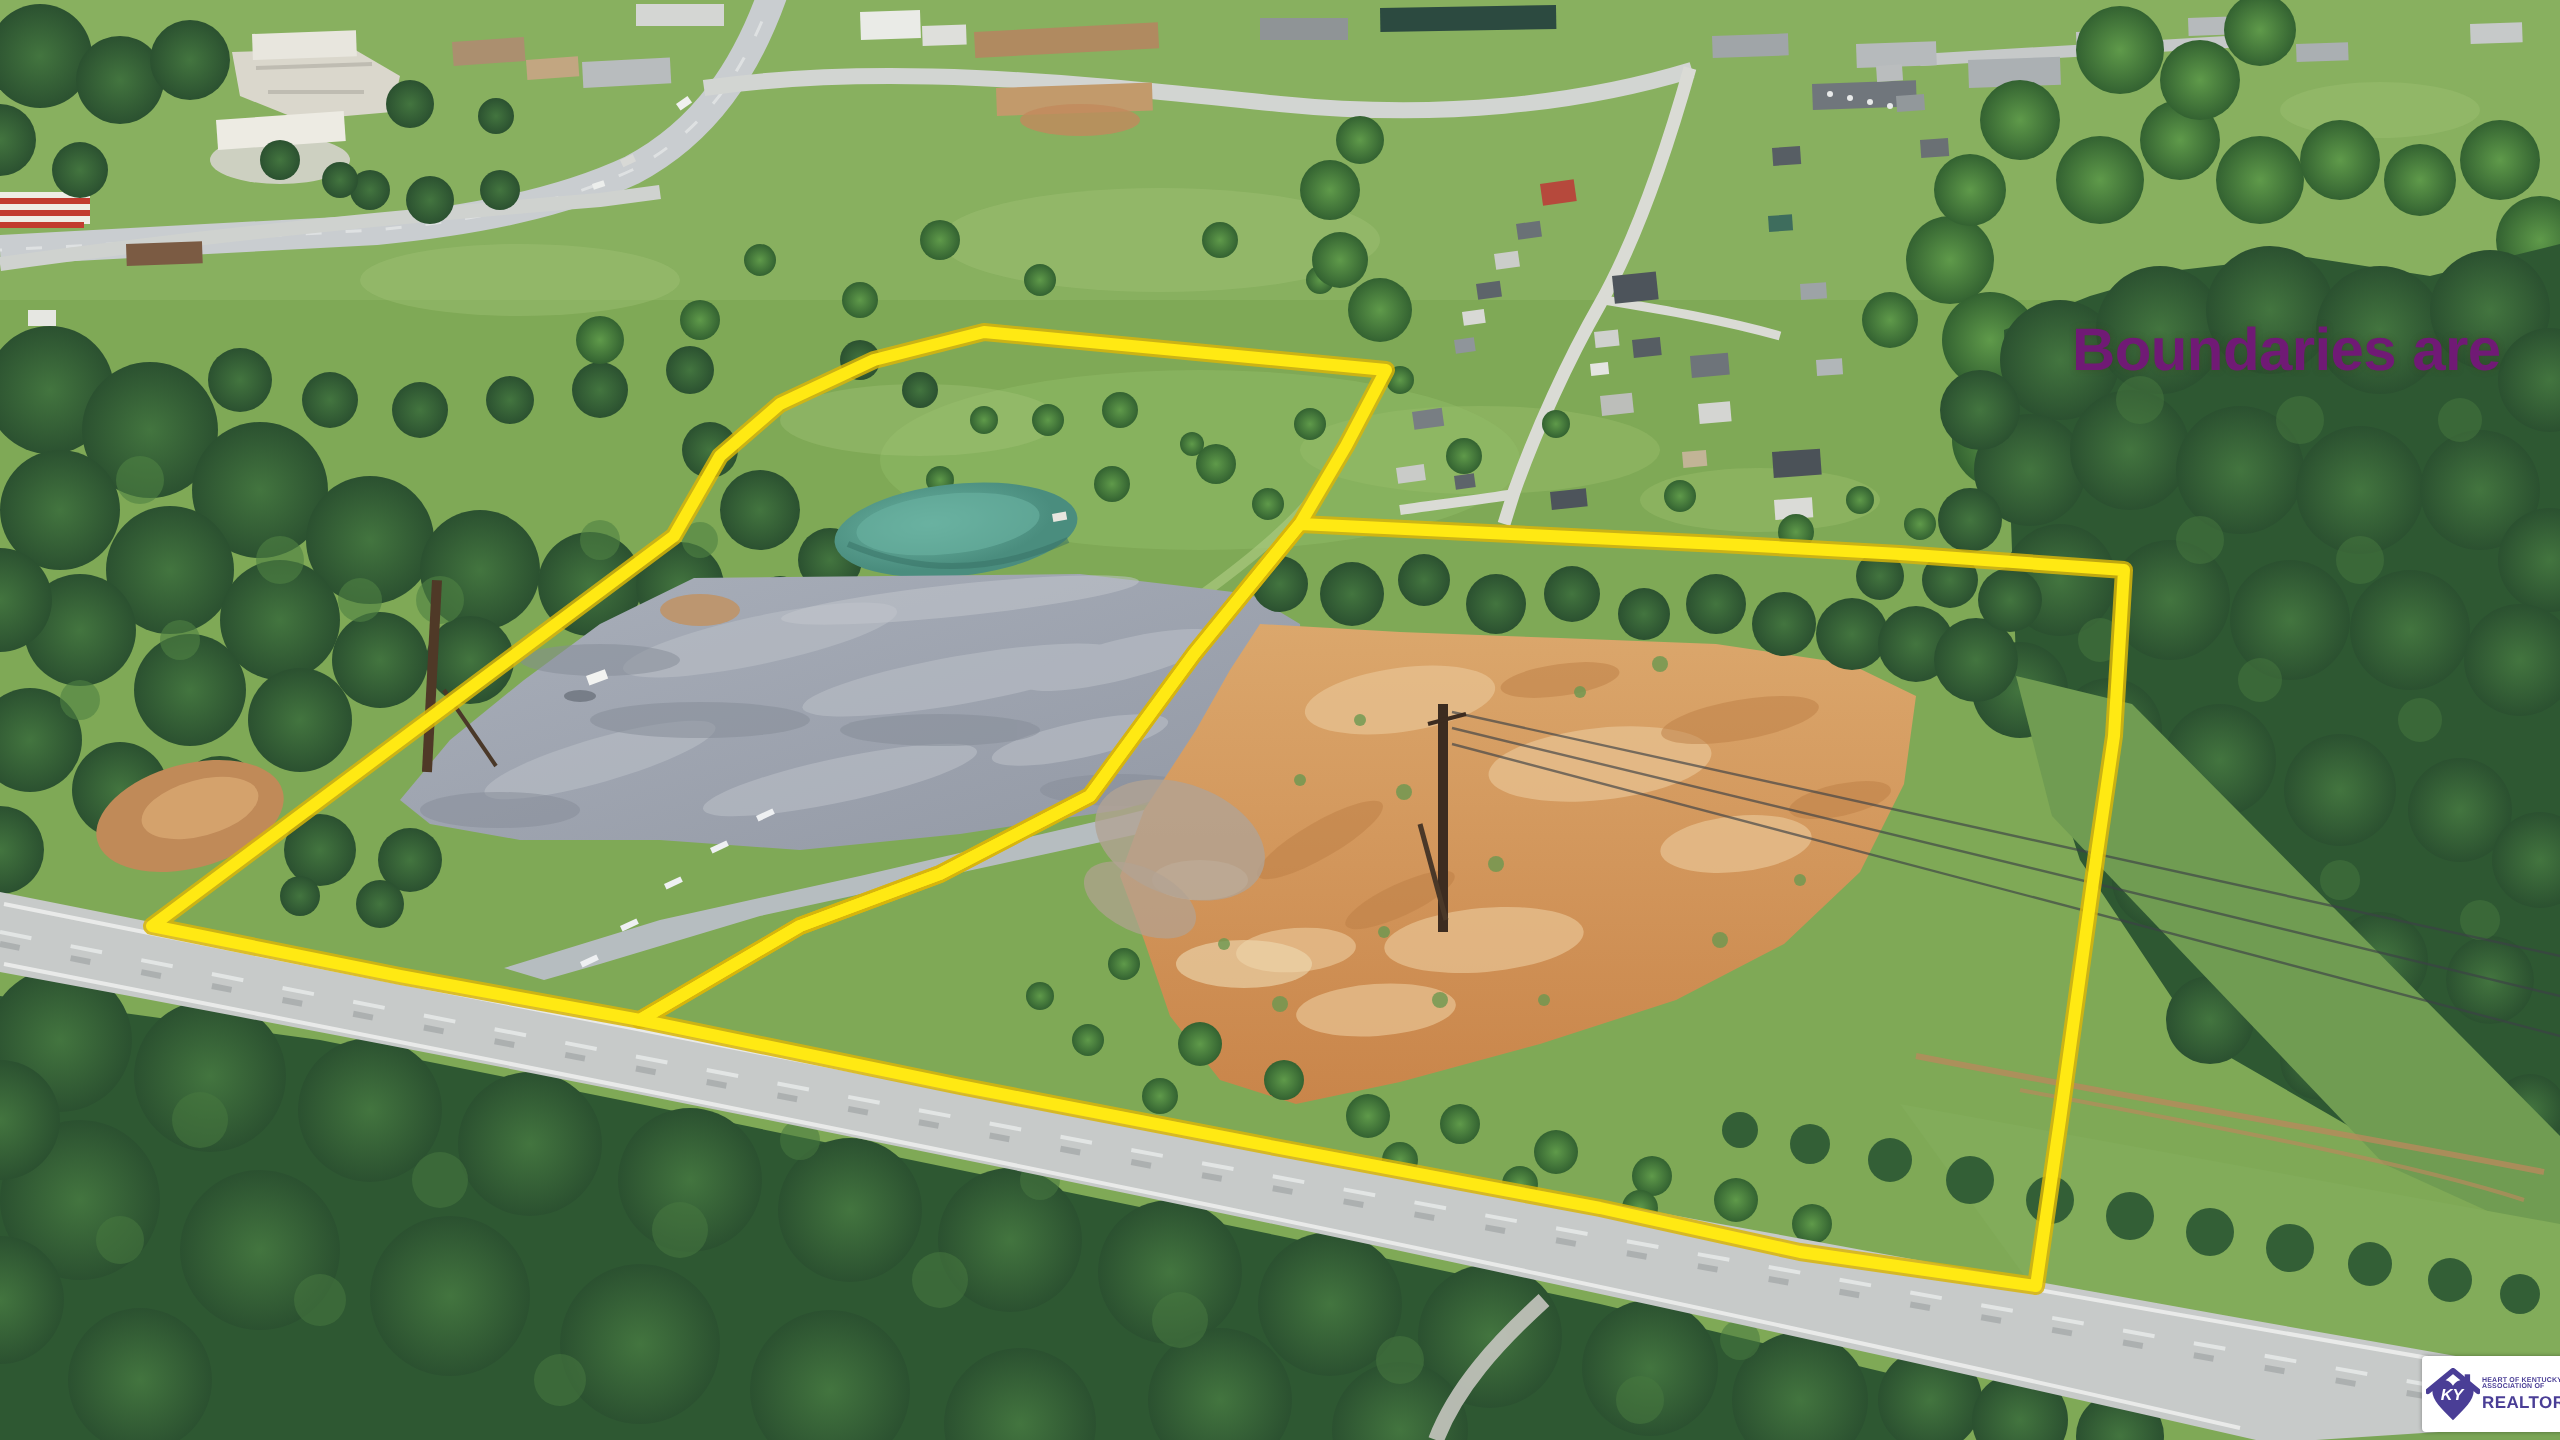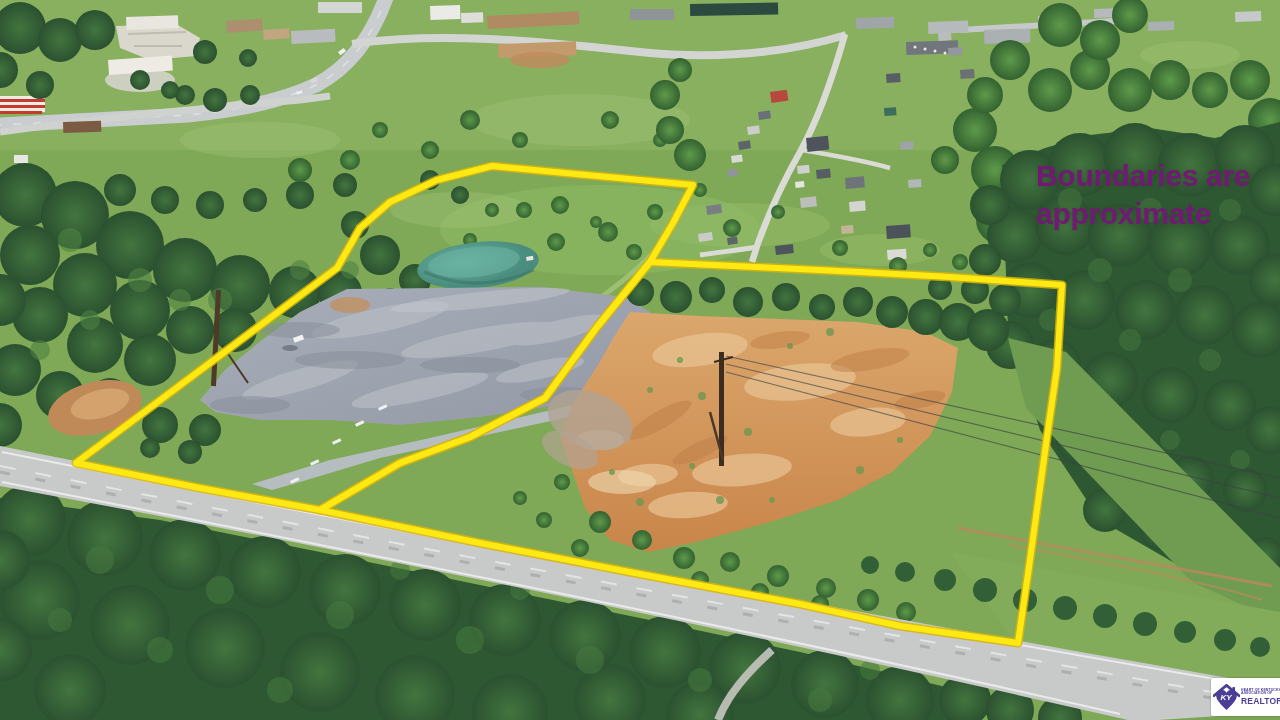--- a/index.html
+++ b/index.html
@@ -522,21 +522,20 @@
   <g>
     <polygon class="boundary-casing" points="492,166 693,185 673,223 650,262 597,327 545,398 470,437 400,463 320,510 200,488 76,463 337,268 360,228 390,202 437,180"></polygon>
     <polygon class="boundary-casing" points="650,262 860,272 950,277 1062,285 1057,368 1048,430 1030,560 1018,643 900,626 800,604 640,574 480,543 320,510 400,463 470,437 545,398 597,327"></polygon>
     <polygon class="boundary" points="492,166 693,185 673,223 650,262 597,327 545,398 470,437 400,463 320,510 200,488 76,463 337,268 360,228 390,202 437,180"></polygon>
     <polygon class="boundary" points="650,262 860,272 950,277 1062,285 1057,368 1048,430 1030,560 1018,643 900,626 800,604 640,574 480,543 320,510 400,463 470,437 545,398 597,327"></polygon>
   </g>
 </svg>
 
 <div class="disclaimer">
   <div>Boundaries are</div>
-  <div>approximate</div>
 </div>
 
 <div class="logo">
   <svg class="logo-house" viewBox="0 0 30 30">
     <rect x="21.5" y="3.5" width="3" height="6" fill="#4a3e96"></rect>
     <path d="M1,13 L15,1.5 L29,13" fill="none" stroke="#4a3e96" stroke-width="3" stroke-linecap="round" stroke-linejoin="round"></path>
     <path d="M15,29 C8.5,22.5 3.5,18 3.5,12.5 C3.5,8.8 6.3,6.5 9.3,6.5 C11.7,6.5 13.8,7.8 15,9.8 C16.2,7.8 18.3,6.5 20.7,6.5 C23.7,6.5 26.5,8.8 26.5,12.5 C26.5,18 21.5,22.5 15,29 Z" fill="#4a3e96"></path>
     <text x="14.5" y="17.5" fill="#ffffff" font-size="9" font-weight="bold" font-style="italic" text-anchor="middle" font-family="Liberation Sans, sans-serif">KY</text>
   </svg>
   <div class="logo-text">

